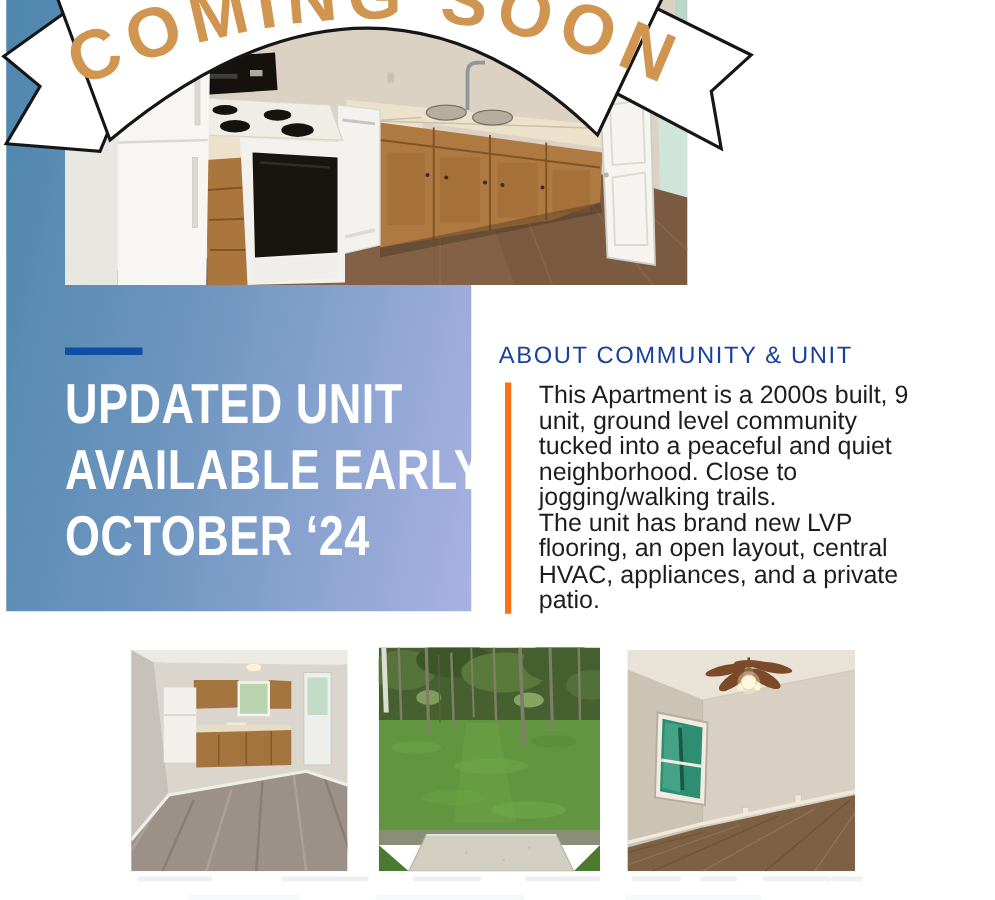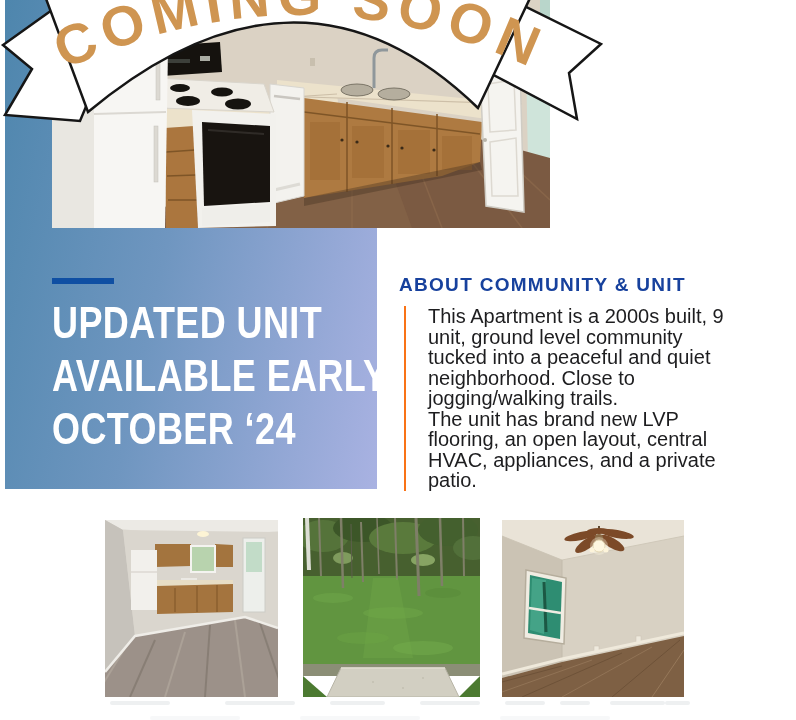--- a/index.html
+++ b/index.html
@@ -8,24 +8,24 @@
   .blue-panel{position:absolute;left:5px;top:0;width:372px;height:489px;
     background:linear-gradient(102deg,#4e86ad 0%,#6f96c0 45%,#a9b2e2 100%);}
   .kitchen-photo{position:absolute;left:52px;top:0;width:498px;height:228px;}
   .kitchen-photo svg{display:block;width:100%;height:100%;}
   .ribbon-svg{position:absolute;left:0;top:0;width:796px;height:235px;overflow:hidden;pointer-events:none;}
   .accent-line{position:absolute;left:52px;top:278px;width:62px;height:6px;background:#0f4fa3;}
   .headline{position:absolute;left:52px;top:296px;width:420px;color:#ffffff;
     font-size:45px;font-weight:bold;line-height:53px;white-space:pre-line;
     transform:scaleX(0.8);transform-origin:left top;letter-spacing:0.5px;}
   .about-heading{position:absolute;left:399px;top:274px;width:360px;color:#17419d;
-    font-size:19px;font-weight:bold;letter-spacing:1.3px;}
+    font-size:19px;font-weight:normal;letter-spacing:1.3px;}
   .about-body{position:absolute;left:404px;top:306px;width:360px;color:#1d1d1f;
     font-size:20px;line-height:20.5px;white-space:pre-line;
-    border-left:2px solid #f97316;padding-left:22px;}
+    border-left:5px solid #f97316;padding-left:22px;}
   .gallery-photo{position:absolute;}
   .gallery-photo svg{display:block;width:100%;height:100%;}
   .photo-living{left:105px;top:520px;width:173px;height:177px;}
   .photo-backyard{left:303px;top:518px;width:177px;height:179px;}
   .photo-bedroom{left:502px;top:520px;width:182px;height:177px;}
   .bottom-remnants{position:absolute;left:0;top:700px;width:796px;height:20px;}
   .bottom-remnants span{position:absolute;height:4px;background:#8f98a3;opacity:0.15;border-radius:2px;}
 </style>
 </head>
 <body>

